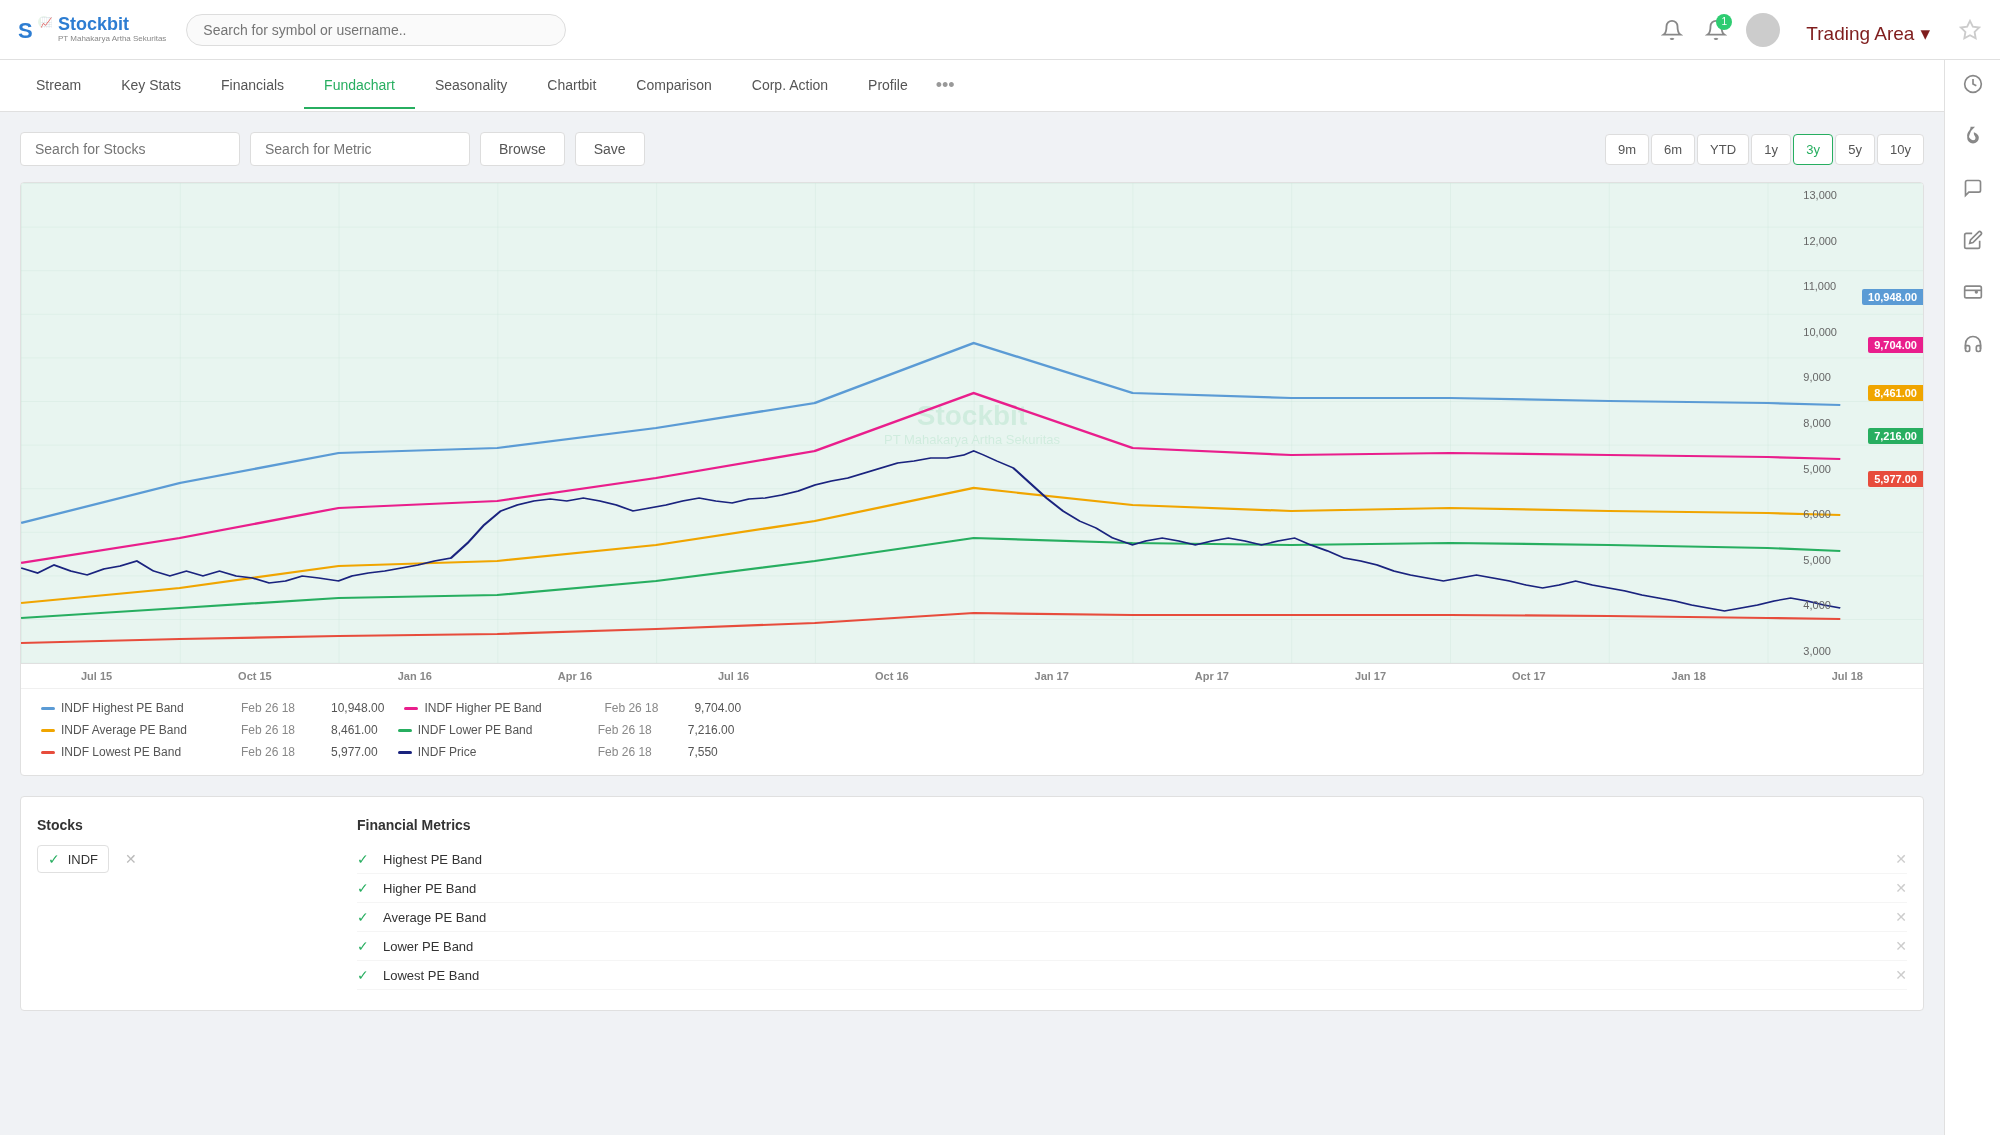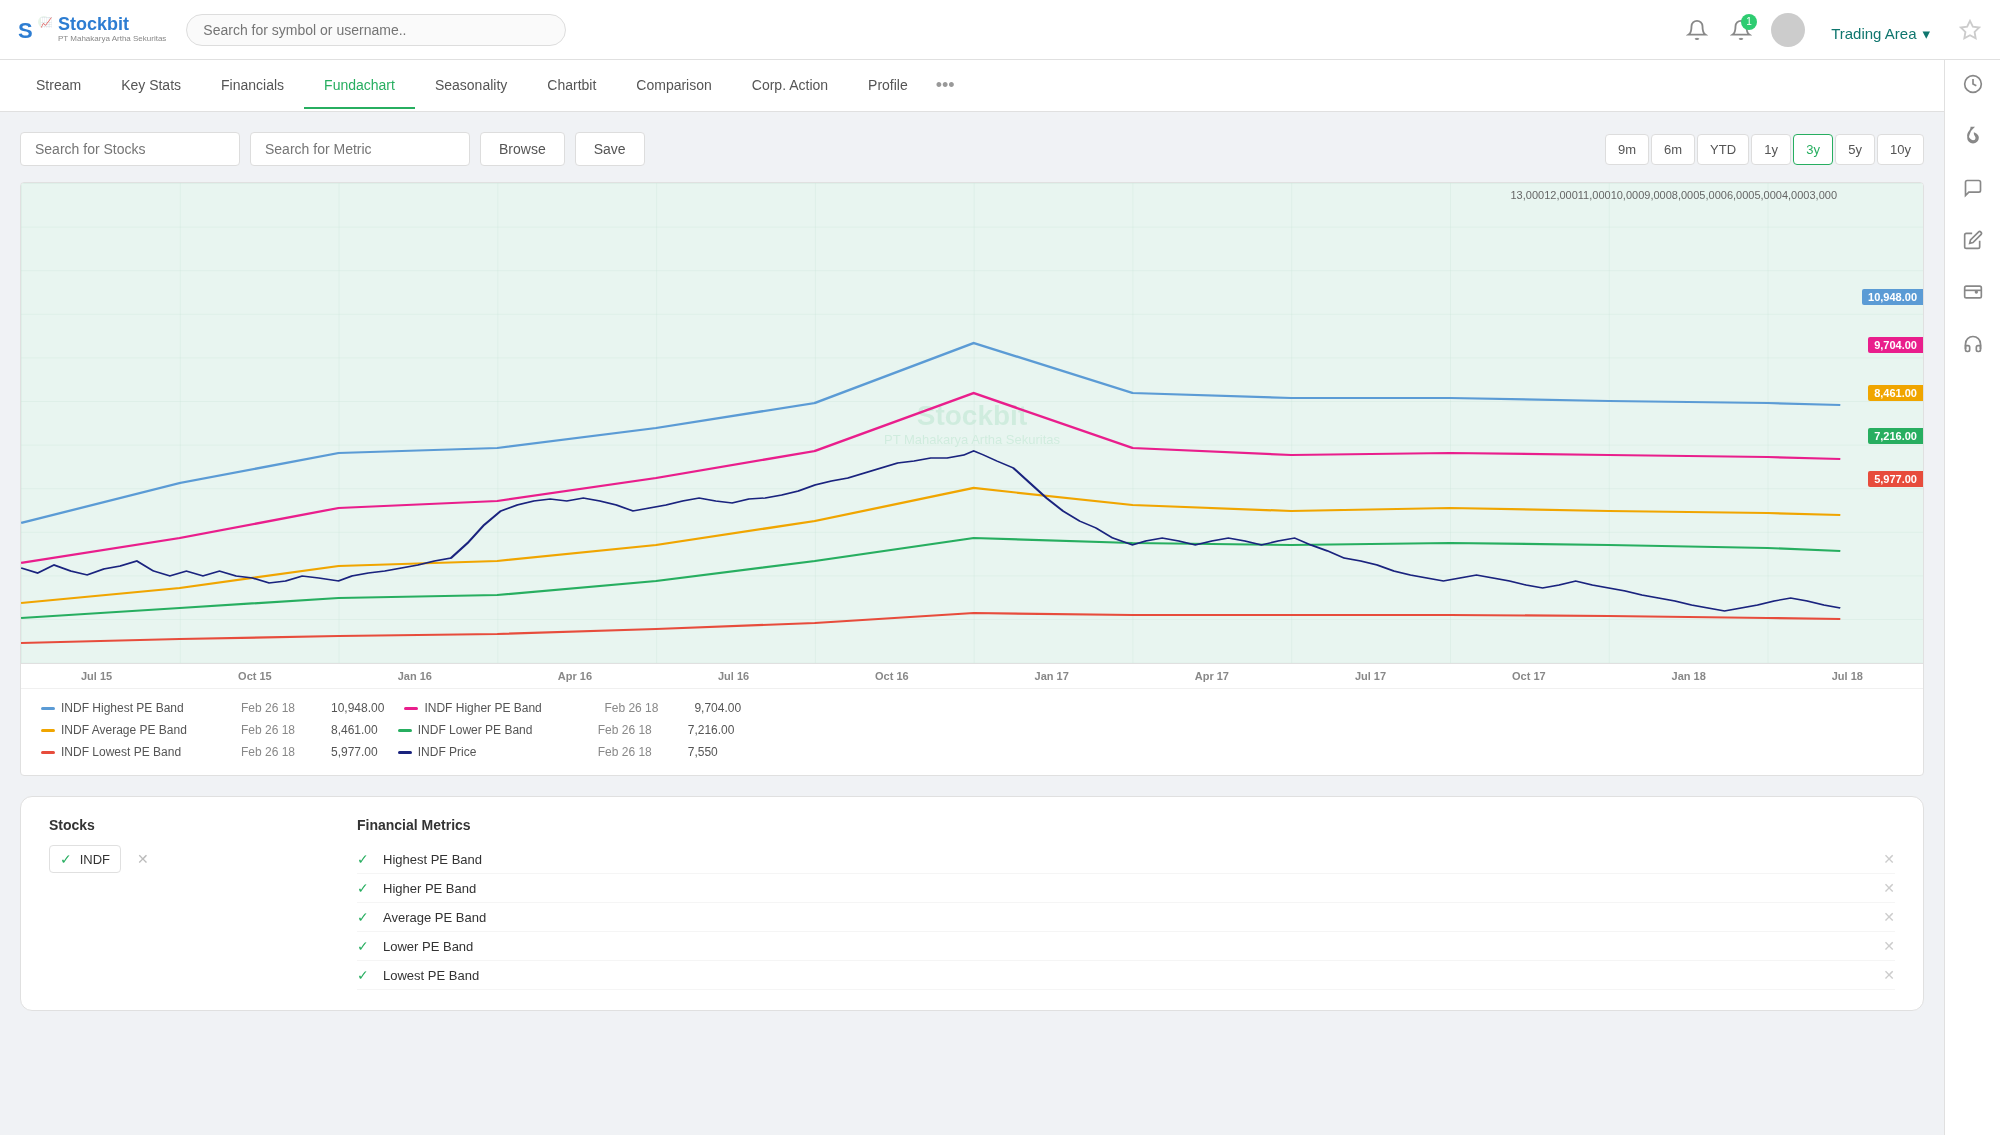--- a/index.html
+++ b/index.html
@@ -26,21 +26,21 @@
     .nav-icon { width: 28px; height: 28px; display: flex; align-items: center; justify-content: center; cursor: pointer; color: #666; position: relative; }
     .notification-dot {
       position: absolute; top: -2px; right: -2px;
       background: #2ecc71; color: #fff; border-radius: 50%;
       width: 16px; height: 16px; font-size: 10px;
       display: flex; align-items: center; justify-content: center;
     }
     .avatar { width: 34px; height: 34px; border-radius: 50%; background: #ccc; }
     .trading-area-btn {
       display: flex; align-items: center; gap: 6px;
-      font-size: 15px; font-weight: 500; color: #0f766e;
+      font-size: 19px; font-weight: 500; color: #7f1d1d;
       cursor: pointer; padding: 6px 10px; margin-top: 8px;
     }
     .right-sidebar {
       position: fixed; right: 0; top: 0; bottom: 0;
       width: 56px; background: #fff; border-left: 1px solid #e0e0e0;
       display: flex; flex-direction: column; align-items: center;
       padding-top: 70px; gap: 24px; z-index: 5;
     }
     .sidebar-icon { width: 28px; height: 28px; display: flex; align-items: center; justify-content: center; color: #888; cursor: pointer; }
 
@@ -119,22 +119,22 @@
       display: flex; align-items: center; gap: 20px; font-size: 12px;
       margin-bottom: 4px; color: #555;
     }
     .legend-color { width: 14px; height: 3px; border-radius: 2px; display: inline-block; }
     .legend-item { display: flex; align-items: center; gap: 6px; min-width: 180px; }
     .legend-date { color: #888; min-width: 70px; }
     .legend-val { font-weight: 500; }
 
     
     .bottom-section {
-      display: flex; gap: 28px; margin-top: 20px; background: #fff;
-      border: 1px solid #e0e0e0; border-radius: 12px; padding: 20px 28px;
+      display: flex; gap: 40px; margin-top: 20px; background: #fff;
+      border: 1px solid #e0e0e0; border-radius: 4px; padding: 20px 16px;
     }
     .stocks-panel { min-width: 280px; }
     .metrics-panel { flex: 1; }
     .panel-title { font-size: 14px; font-weight: 600; color: #333; margin-bottom: 12px; }
     .stock-tag {
       display: inline-flex; align-items: center; gap: 8px;
       background: #fff; border: 1px solid #e0e0e0; border-radius: 4px;
       padding: 5px 10px; font-size: 13px; font-weight: 500;
     }
     .stock-check { color: #27ae60; font-size: 14px; }
@@ -294,21 +294,21 @@
 
         <polyline points="0,385 10,390 20,382 30,388 40,392 50,386 60,383 70,378 80,388 90,393 100,388 110,393 120,388 130,393 140,395 150,400 160,398 170,393 180,395 192,398 200,393 210,390 220,388 230,385 240,382 250,378 260,375 270,360 280,342 290,328 300,322 310,318 320,316 330,318 340,315 350,318 360,322 370,328 380,325 390,322 400,318 410,315 420,318 430,320 440,316 450,315 460,312 470,308 480,302 490,298 500,295 510,290 520,285 530,280 540,278 550,275 560,275 570,272 576,268 582,272 590,278 600,285 610,300 620,315 630,328 640,338 650,345 660,355 672,362 680,358 690,355 700,358 710,362 720,358 730,355 740,358 750,362 760,358 770,355 780,362 790,368 800,375 810,378 820,382 830,388 840,392 850,395 860,398 870,395 880,392 890,395 900,398 910,402 920,405 930,402 940,398 950,402 960,405 970,408 980,412 990,415 1000,418 1010,422 1020,425 1030,428 1040,425 1050,422 1060,418 1070,415 1080,418 1090,422 1100,425" fill="none" stroke="#1a237e" stroke-width="1.5"></polyline>
       </svg>
 
       <div class="price-badge" style="top:22%; background:#5b9bd5;">10,948.00</div>
       <div class="price-badge" style="top:32%; background:#e91e8c;">9,704.00</div>
       <div class="price-badge" style="top:42%; background:#f0a500;">8,461.00</div>
       <div class="price-badge" style="top:51%; background:#27ae60;">7,216.00</div>
       <div class="price-badge" style="top:60%; background:#e74c3c;">5,977.00</div>
 
-      <div style="position:absolute;right:86px;top:0;bottom:0;display:flex;justify-content:space-between;padding:6px 0;font-size:11px;color:#666;pointer-events:none;">
+      <div style="position:absolute;right:86px;top:0;bottom:0;display:flex;flex-direction:column;justify-content:space-between;padding:6px 0;font-size:11px;color:#666;pointer-events:none;">
         <span>13,000</span>
         <span>12,000</span>
         <span>11,000</span>
         <span>10,000</span>
         <span>9,000</span>
         <span>8,000</span>
         <span>5,000</span>
         <span>6,000</span>
         <span>5,000</span>
         <span>4,000</span>

